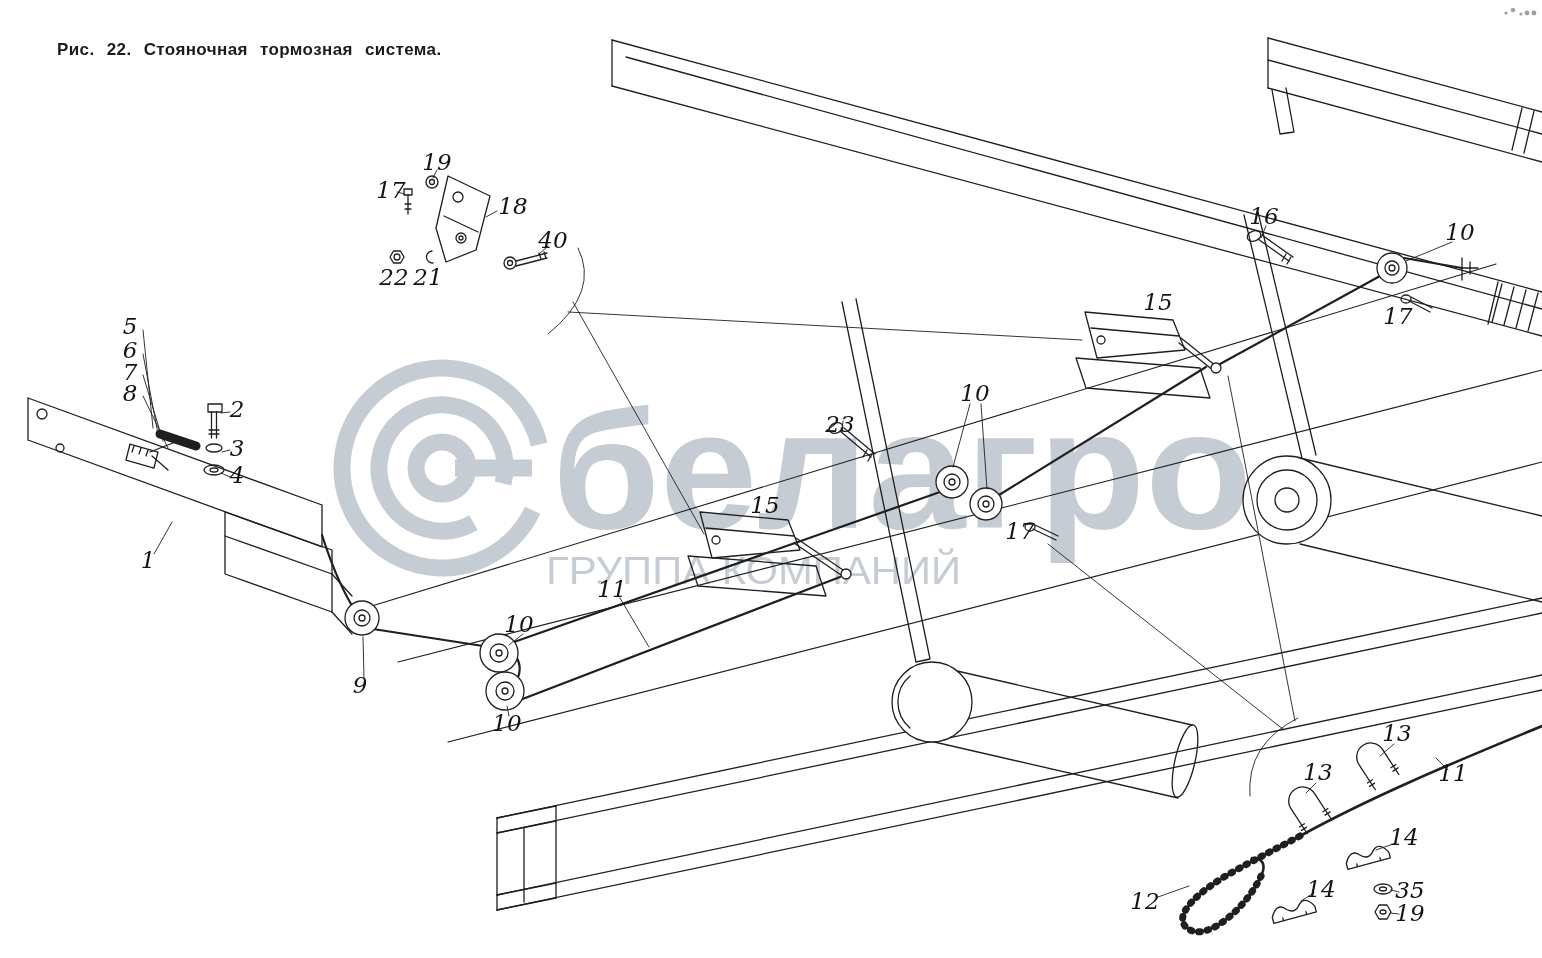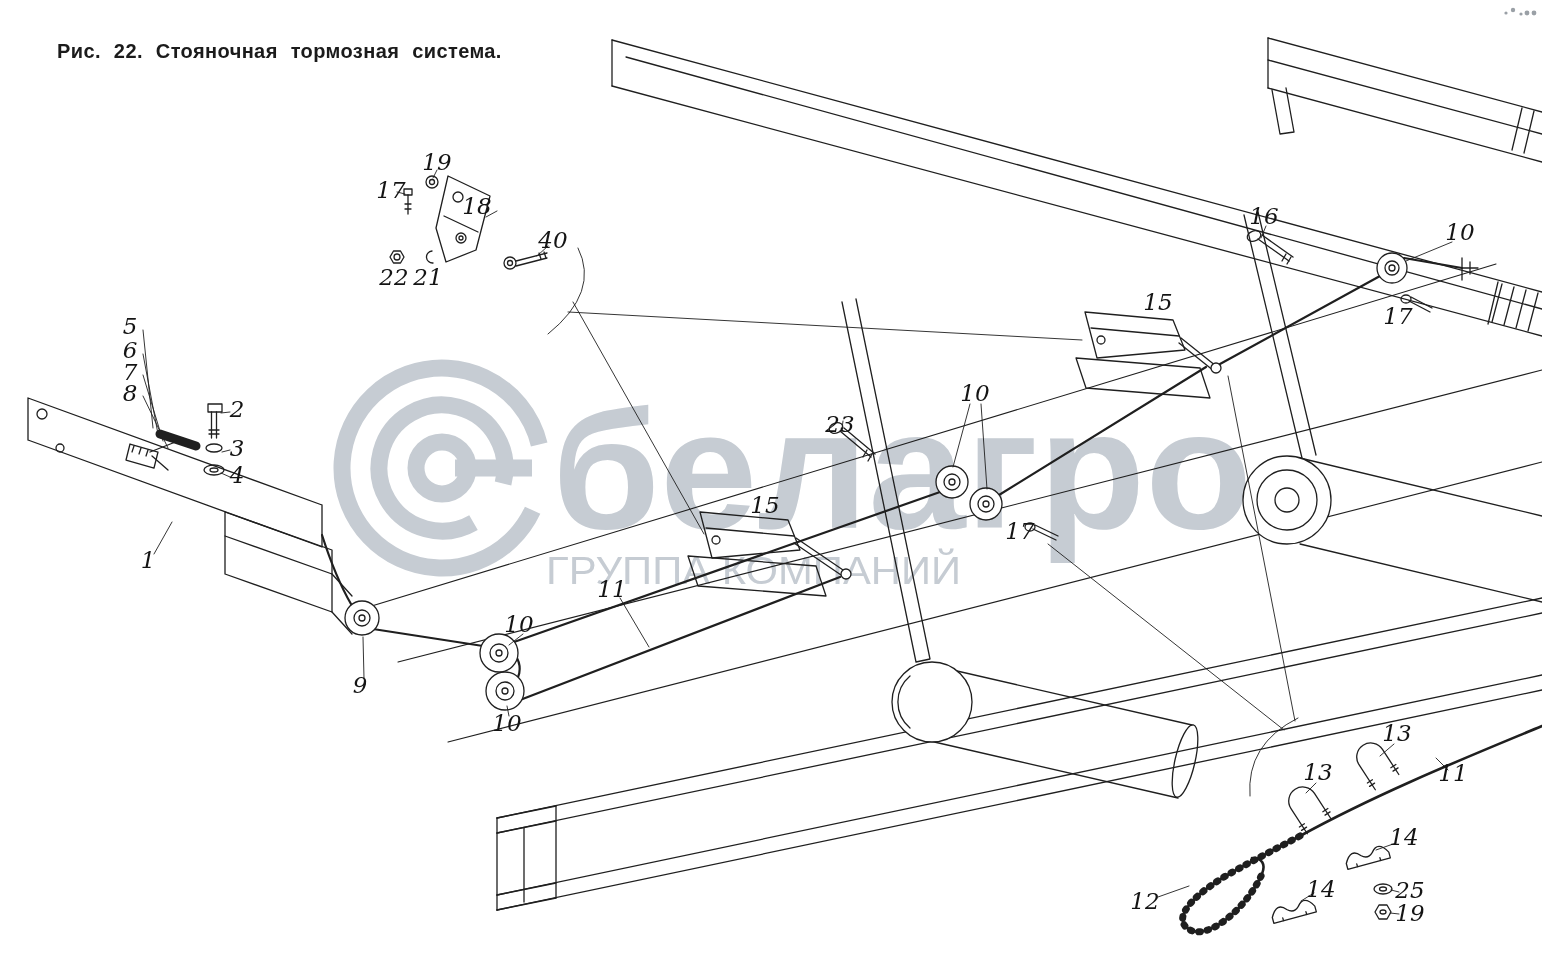--- a/index.html
+++ b/index.html
@@ -1,19 +1,19 @@
 <!DOCTYPE html>
 <html><head>
 <meta charset="utf-8">
 <style>
   html,body{margin:0;padding:0;background:#ffffff;}
   #page{position:relative;width:1542px;height:958px;background:#ffffff;overflow:hidden;
         font-family:"Liberation Sans",sans-serif;}
   #art{position:absolute;left:0;top:0;width:1542px;height:958px;}
-  #caption{position:absolute;left:57px;top:40px;font-size:20px;font-weight:bold;
+  #caption{position:absolute;left:57px;top:40px;font-size:17px;font-weight:bold;
            color:#1b1b1b;letter-spacing:.4px;word-spacing:7px;}
   #callout-layer{position:absolute;left:0;top:0;width:1542px;height:958px;pointer-events:none;}
   .callout{position:absolute;transform:translate(-50%,-50%);
            font-family:"DejaVu Serif",serif;font-style:italic;font-size:23px;
            color:#141414;white-space:nowrap;}
   .wm-brand{font-family:"Liberation Sans",sans-serif;font-weight:bold;fill:#c6ccd3;}
   .wm-sub{font-family:"Liberation Sans",sans-serif;fill:#c6ccd3;}
 </style>
 </head>
 <body>
@@ -284,21 +284,21 @@
         <path d="M1448 770 L1436 758"></path>
       </g>
     </g>
   </svg>
 
   <div id="caption">Рис. 22. Стояночная тормозная система.</div>
 
   <div id="callout-layer">
       <span class="callout" style="left: 391px; top: 190px;">17</span>
       <span class="callout" style="left: 437px; top: 162px;">19</span>
-      <span class="callout" style="left: 477px; top: 206px;">18</span>
+      <span class="callout" style="left: 513px; top: 206px;">18</span>
       <span class="callout" style="left: 553px; top: 240px;">40</span>
       <span class="callout" style="left: 394px; top: 277px;">22</span>
       <span class="callout" style="left: 428px; top: 277px;">21</span>
       <span class="callout" style="left: 1264px; top: 216px;">16</span>
       <span class="callout" style="left: 1460px; top: 232px;">10</span>
       <span class="callout" style="left: 1158px; top: 302px;">15</span>
       <span class="callout" style="left: 1398px; top: 316px;">17</span>
       <span class="callout" style="left: 130px; top: 326px;">5</span>
       <span class="callout" style="left: 130px; top: 350px;">6</span>
       <span class="callout" style="left: 130px; top: 372px;">7</span>
@@ -313,17 +313,17 @@
       <span class="callout" style="left: 148px; top: 560px;">1</span>
       <span class="callout" style="left: 612px; top: 589px;">11</span>
       <span class="callout" style="left: 360px; top: 685px;">9</span>
       <span class="callout" style="left: 519px; top: 624px;">10</span>
       <span class="callout" style="left: 507px; top: 723px;">10</span>
       <span class="callout" style="left: 1318px; top: 772px;">13</span>
       <span class="callout" style="left: 1397px; top: 733px;">13</span>
       <span class="callout" style="left: 1453px; top: 773px;">11</span>
       <span class="callout" style="left: 1404px; top: 837px;">14</span>
       <span class="callout" style="left: 1321px; top: 889px;">14</span>
-      <span class="callout" style="left: 1410px; top: 890px;">25</span>
+      <span class="callout" style="left: 1410px; top: 890px;">35</span>
       <span class="callout" style="left: 1410px; top: 913px;">19</span>
       <span class="callout" style="left: 1145px; top: 901px;">12</span>
     </div>
 </div>
 
 </body></html>

